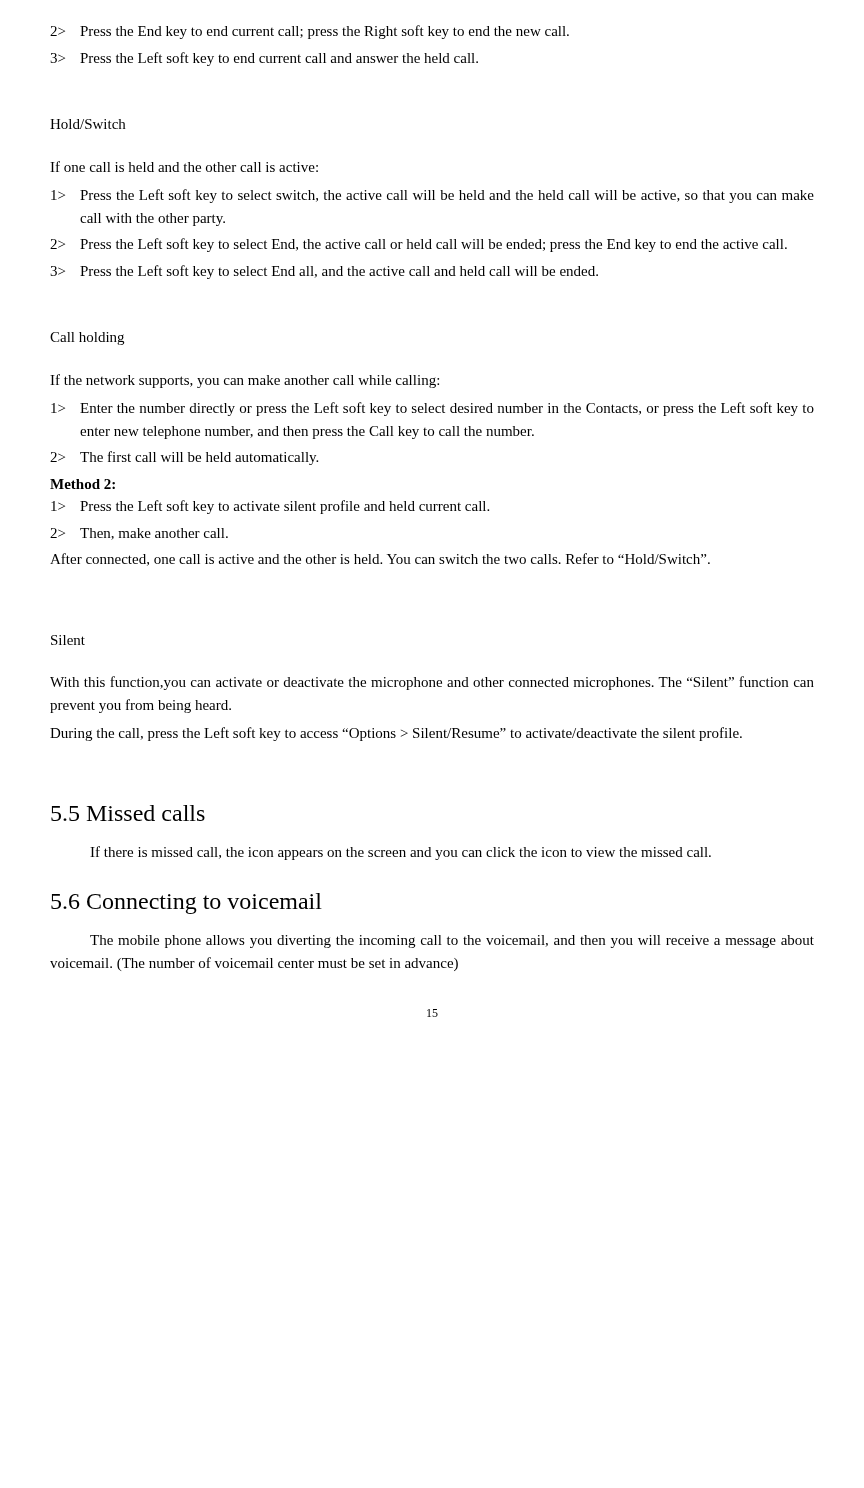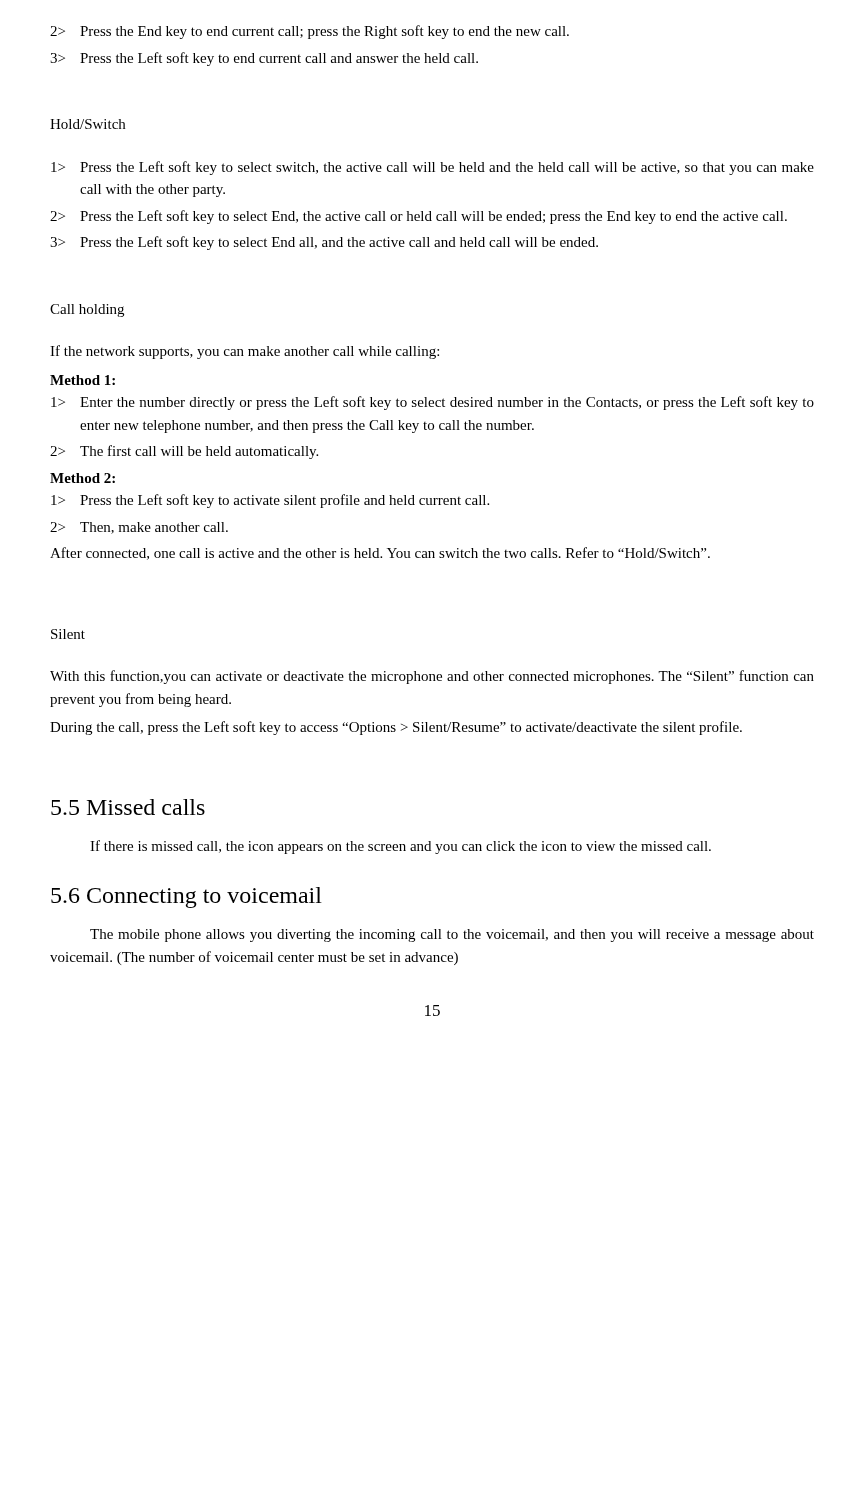--- a/index.html
+++ b/index.html
@@ -64,21 +64,21 @@
       font-family: Liberation Serif, serif;
     }
 
     .spacer {
       height: 12px;
     }
 
     .page-number {
       text-align: center;
       margin-top: 30px;
-      font-size: 17px;
+      font-size: 12px;
     }
   </style>
 </head>
 <body>
 
 <div class="page-content">
 
   <div>
     <div class="list-item">
       <span class="list-num">2&gt;</span>
@@ -88,41 +88,41 @@
       <span class="list-num">3&gt;</span>
       <span class="list-text">Press the Left soft key to end current call and answer the held call.</span>
     </div>
   </div>
 
   <div class="spacer"></div>
 
   <div>
     <p class="section-title">Hold/Switch</p>
     <div class="spacer"></div>
+    <p class="paragraph">If one call is held and the other call is active:</p>
     <div class="list-item">
       <span class="list-num">1&gt;</span>
       <span class="list-text">Press the Left soft key to select switch, the active call will be held and the held call will be active, so that you can make call with the other party.</span>
     </div>
     <div class="list-item">
       <span class="list-num">2&gt;</span>
       <span class="list-text">Press the Left soft key to select End, the active call or held call will be ended; press the End key to end the active call.</span>
     </div>
     <div class="list-item">
       <span class="list-num">3&gt;</span>
       <span class="list-text">Press the Left soft key to select End all, and the active call and held call will be ended.</span>
     </div>
   </div>
 
   <div class="spacer"></div>
 
   <div>
     <p class="section-title">Call holding</p>
     <div class="spacer"></div>
     <p class="paragraph">If the network supports, you can make another call while calling:</p>
-    <p class="bold-label">Method 1:</p>
     <div class="list-item">
       <span class="list-num">1&gt;</span>
       <span class="list-text">Enter the number directly or press the Left soft key to select desired number in the Contacts, or press the Left soft key to enter new telephone number, and then press the Call key to call the number.</span>
     </div>
     <div class="list-item">
       <span class="list-num">2&gt;</span>
       <span class="list-text">The first call will be held automatically.</span>
     </div>
     <p class="bold-label">Method 2:</p>
     <div class="list-item">

